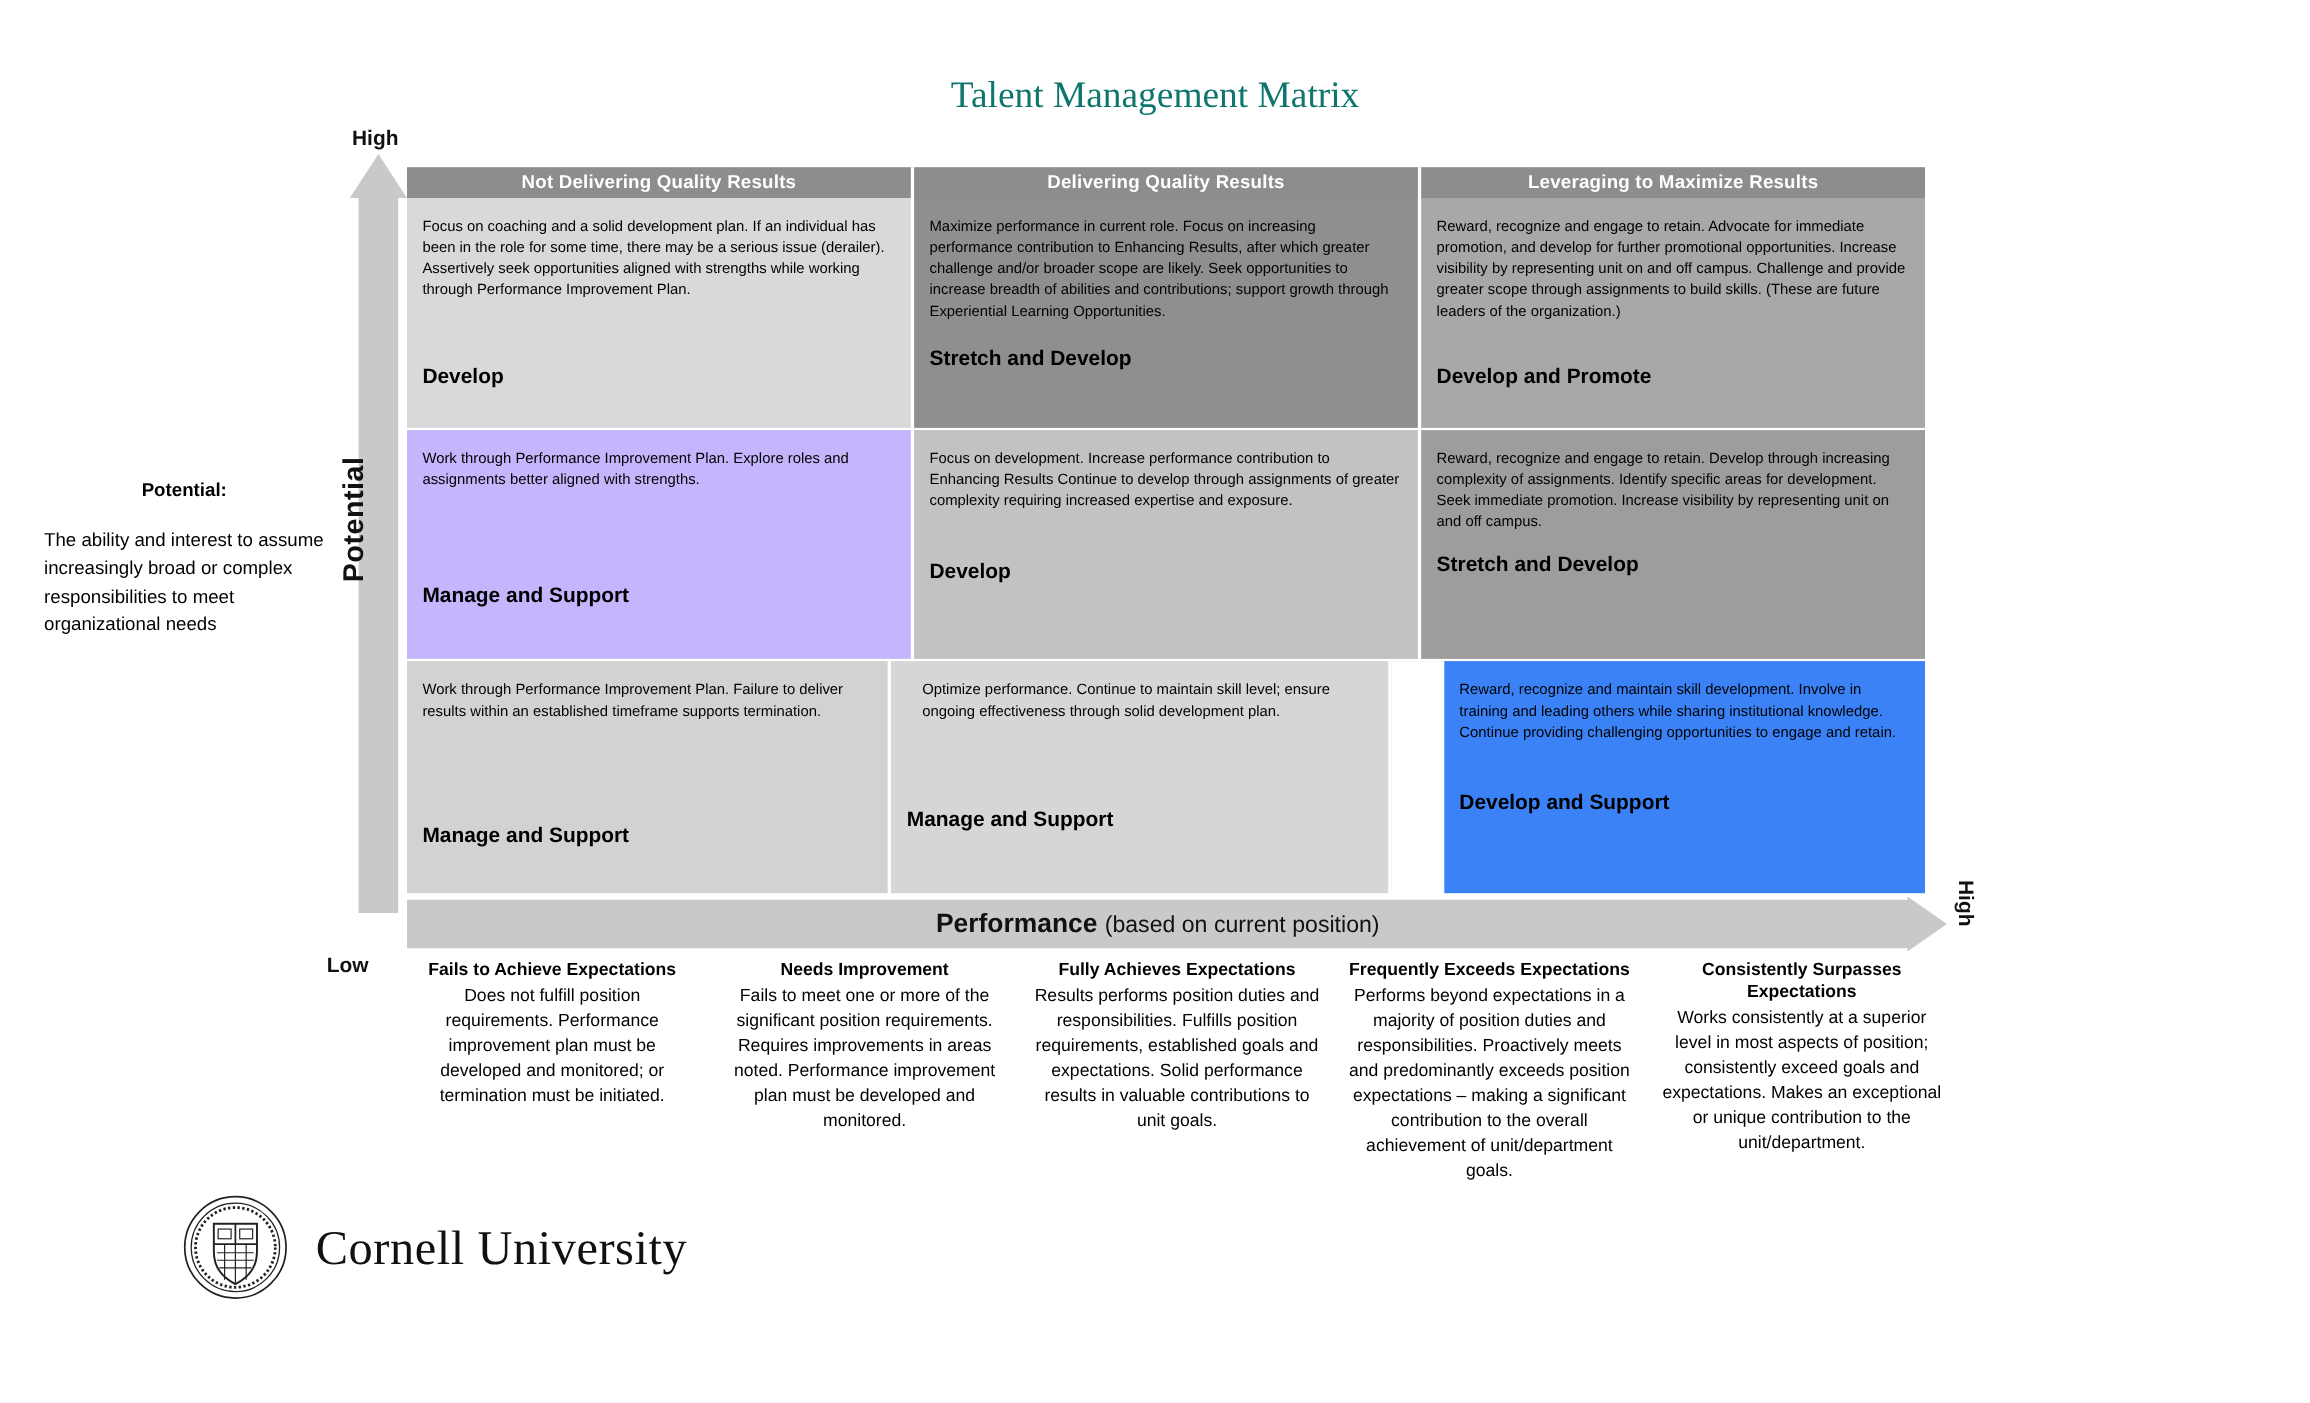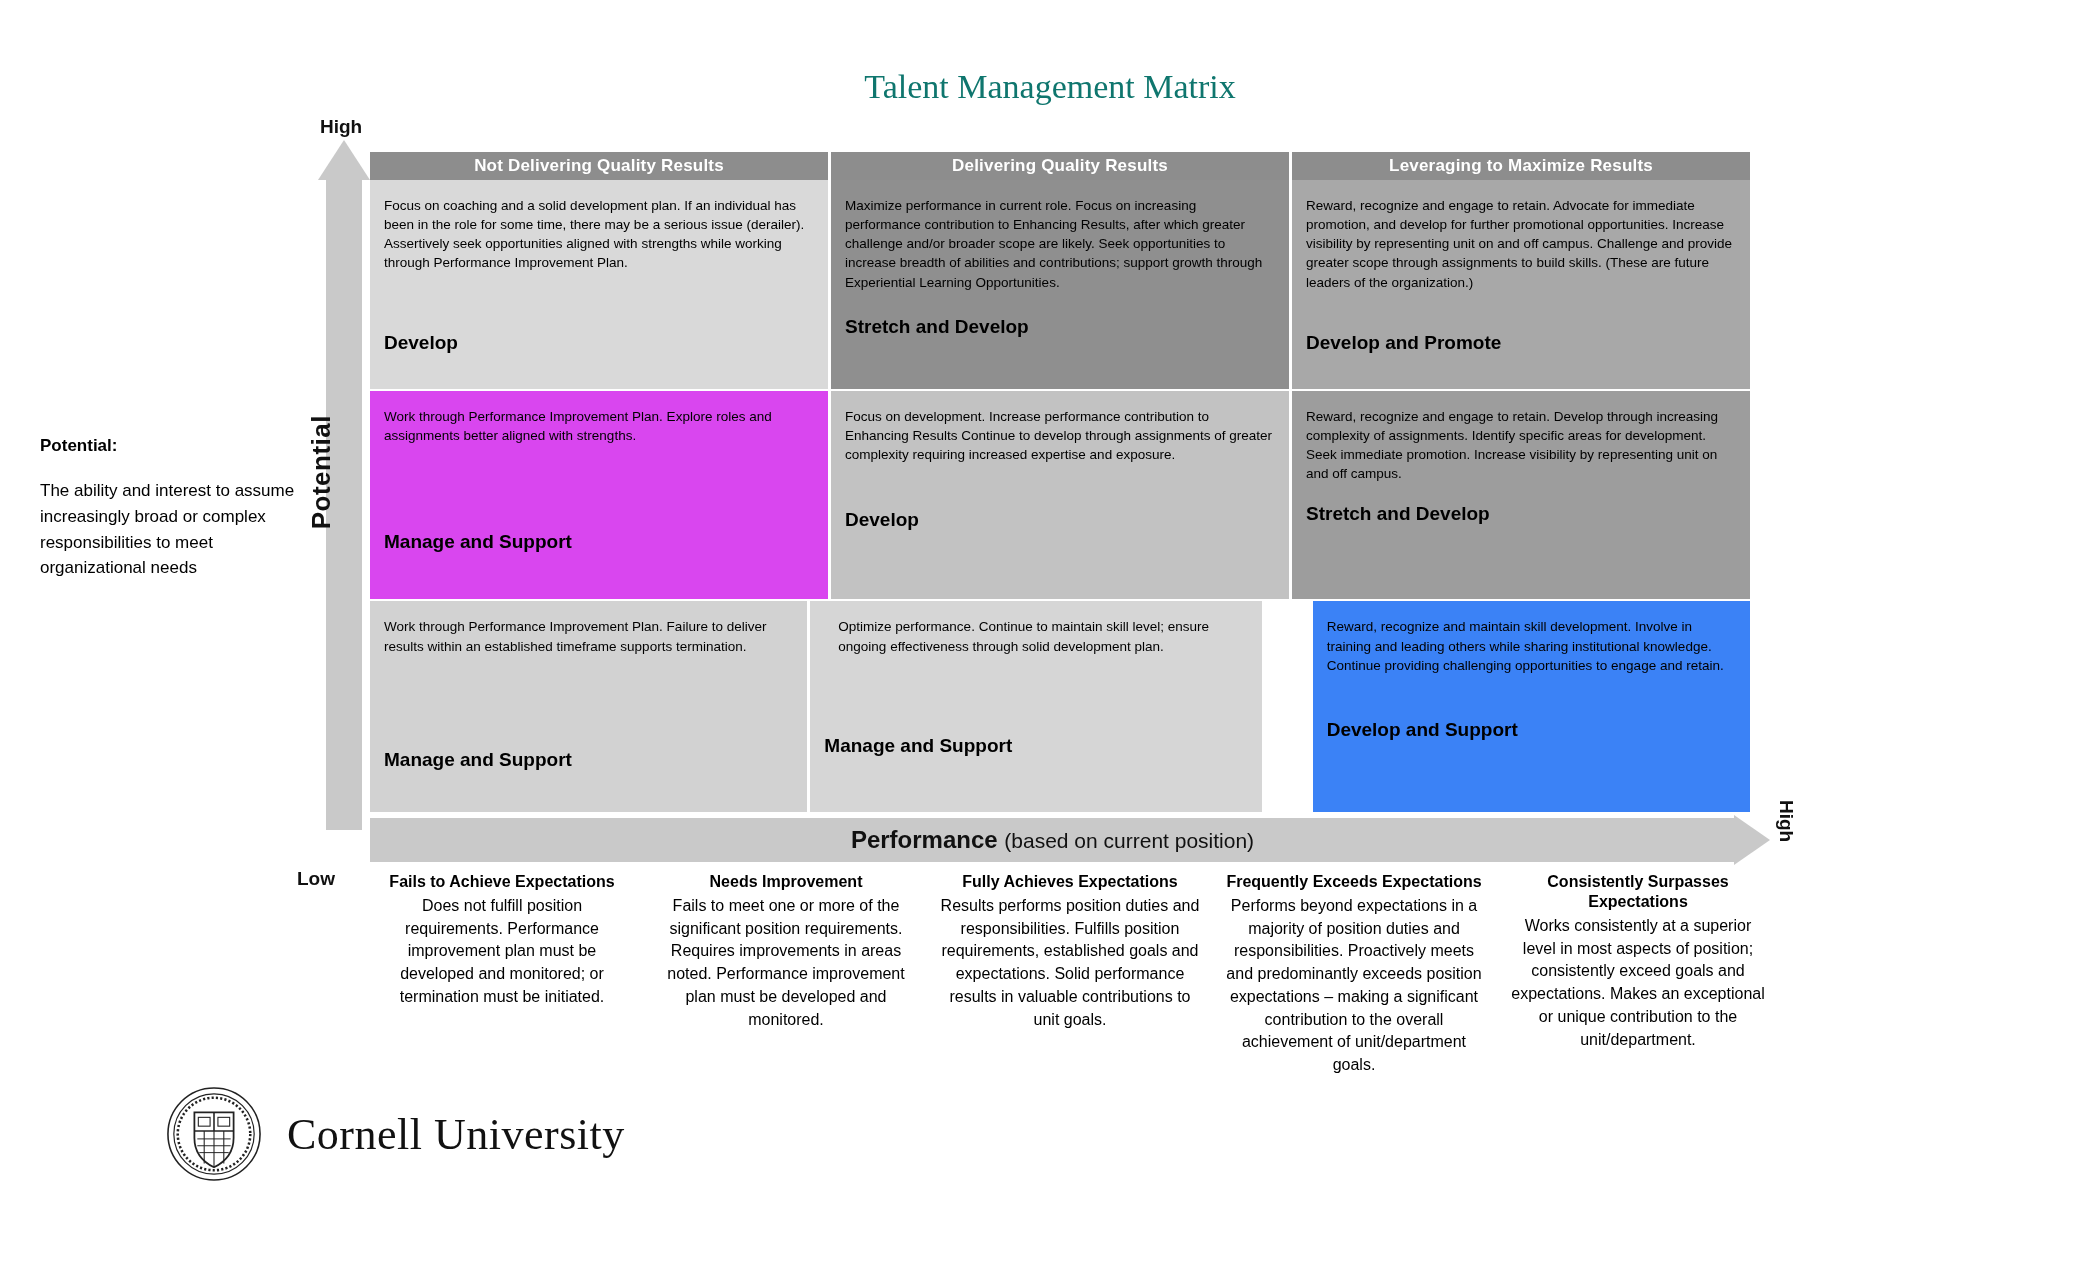--- a/index.html
+++ b/index.html
@@ -19,21 +19,21 @@
   
   #high-label{position:absolute;left:320px;top:116px;font-size:19px;font-weight:600;color:#111;}
   #low-label{position:absolute;left:297px;top:868px;font-size:19px;font-weight:600;color:#111;}
   #high-right-label{
     position:absolute;left:1775px;top:800px;font-size:19px;font-weight:600;color:#111;
     writing-mode:vertical-rl;
   }
 
   
   #potential-def{position:absolute;left:40px;top:436px;width:255px;}
-  #potential-def .hd{font-size:17px;font-weight:bold;text-align:left;margin-bottom:22px;}
+  #potential-def .hd{font-size:17px;font-weight:bold;text-align:center;margin-bottom:22px;}
   #potential-def .body{font-size:17px;line-height:1.52;}
 
   
   #y-arrow{
     position:absolute;left:318px;top:140px;width:52px;height:690px;
   }
   #y-arrow .shaft{
     position:absolute;left:8px;top:36px;width:36px;height:654px;
     background:#c9c9c9;
   }
@@ -72,21 +72,21 @@
   .cell:last-child{border-right:none;}
   .mrow:last-child .cell{border-bottom:none;}
   .cell .desc{font-size:13.5px;line-height:1.42;}
   .cell .action{
     position:absolute;left:14px;
     font-size:19px;font-weight:bold;
   }
 
   
   .t-l1{background:#d9d9d9;}
-  .t-l2{background:#d946ef;}
+  .t-l2{background:#c4b5fd;}
   .t-l3{background:#d2d2d2;}
   .t-m1{background:#8f8f8f;}
   .t-m2{background:#c2c2c2;}
   .t-m3{background:#d6d6d6;padding-left:28px;}
   .t-r1{background:#a8a8a8;}
   .t-r2{background:#9d9d9d;}
   .t-r3{background:#3b82f6;margin-left:48px;}
 
   
   #x-arrow{position:absolute;left:370px;top:818px;width:1400px;height:44px;}

